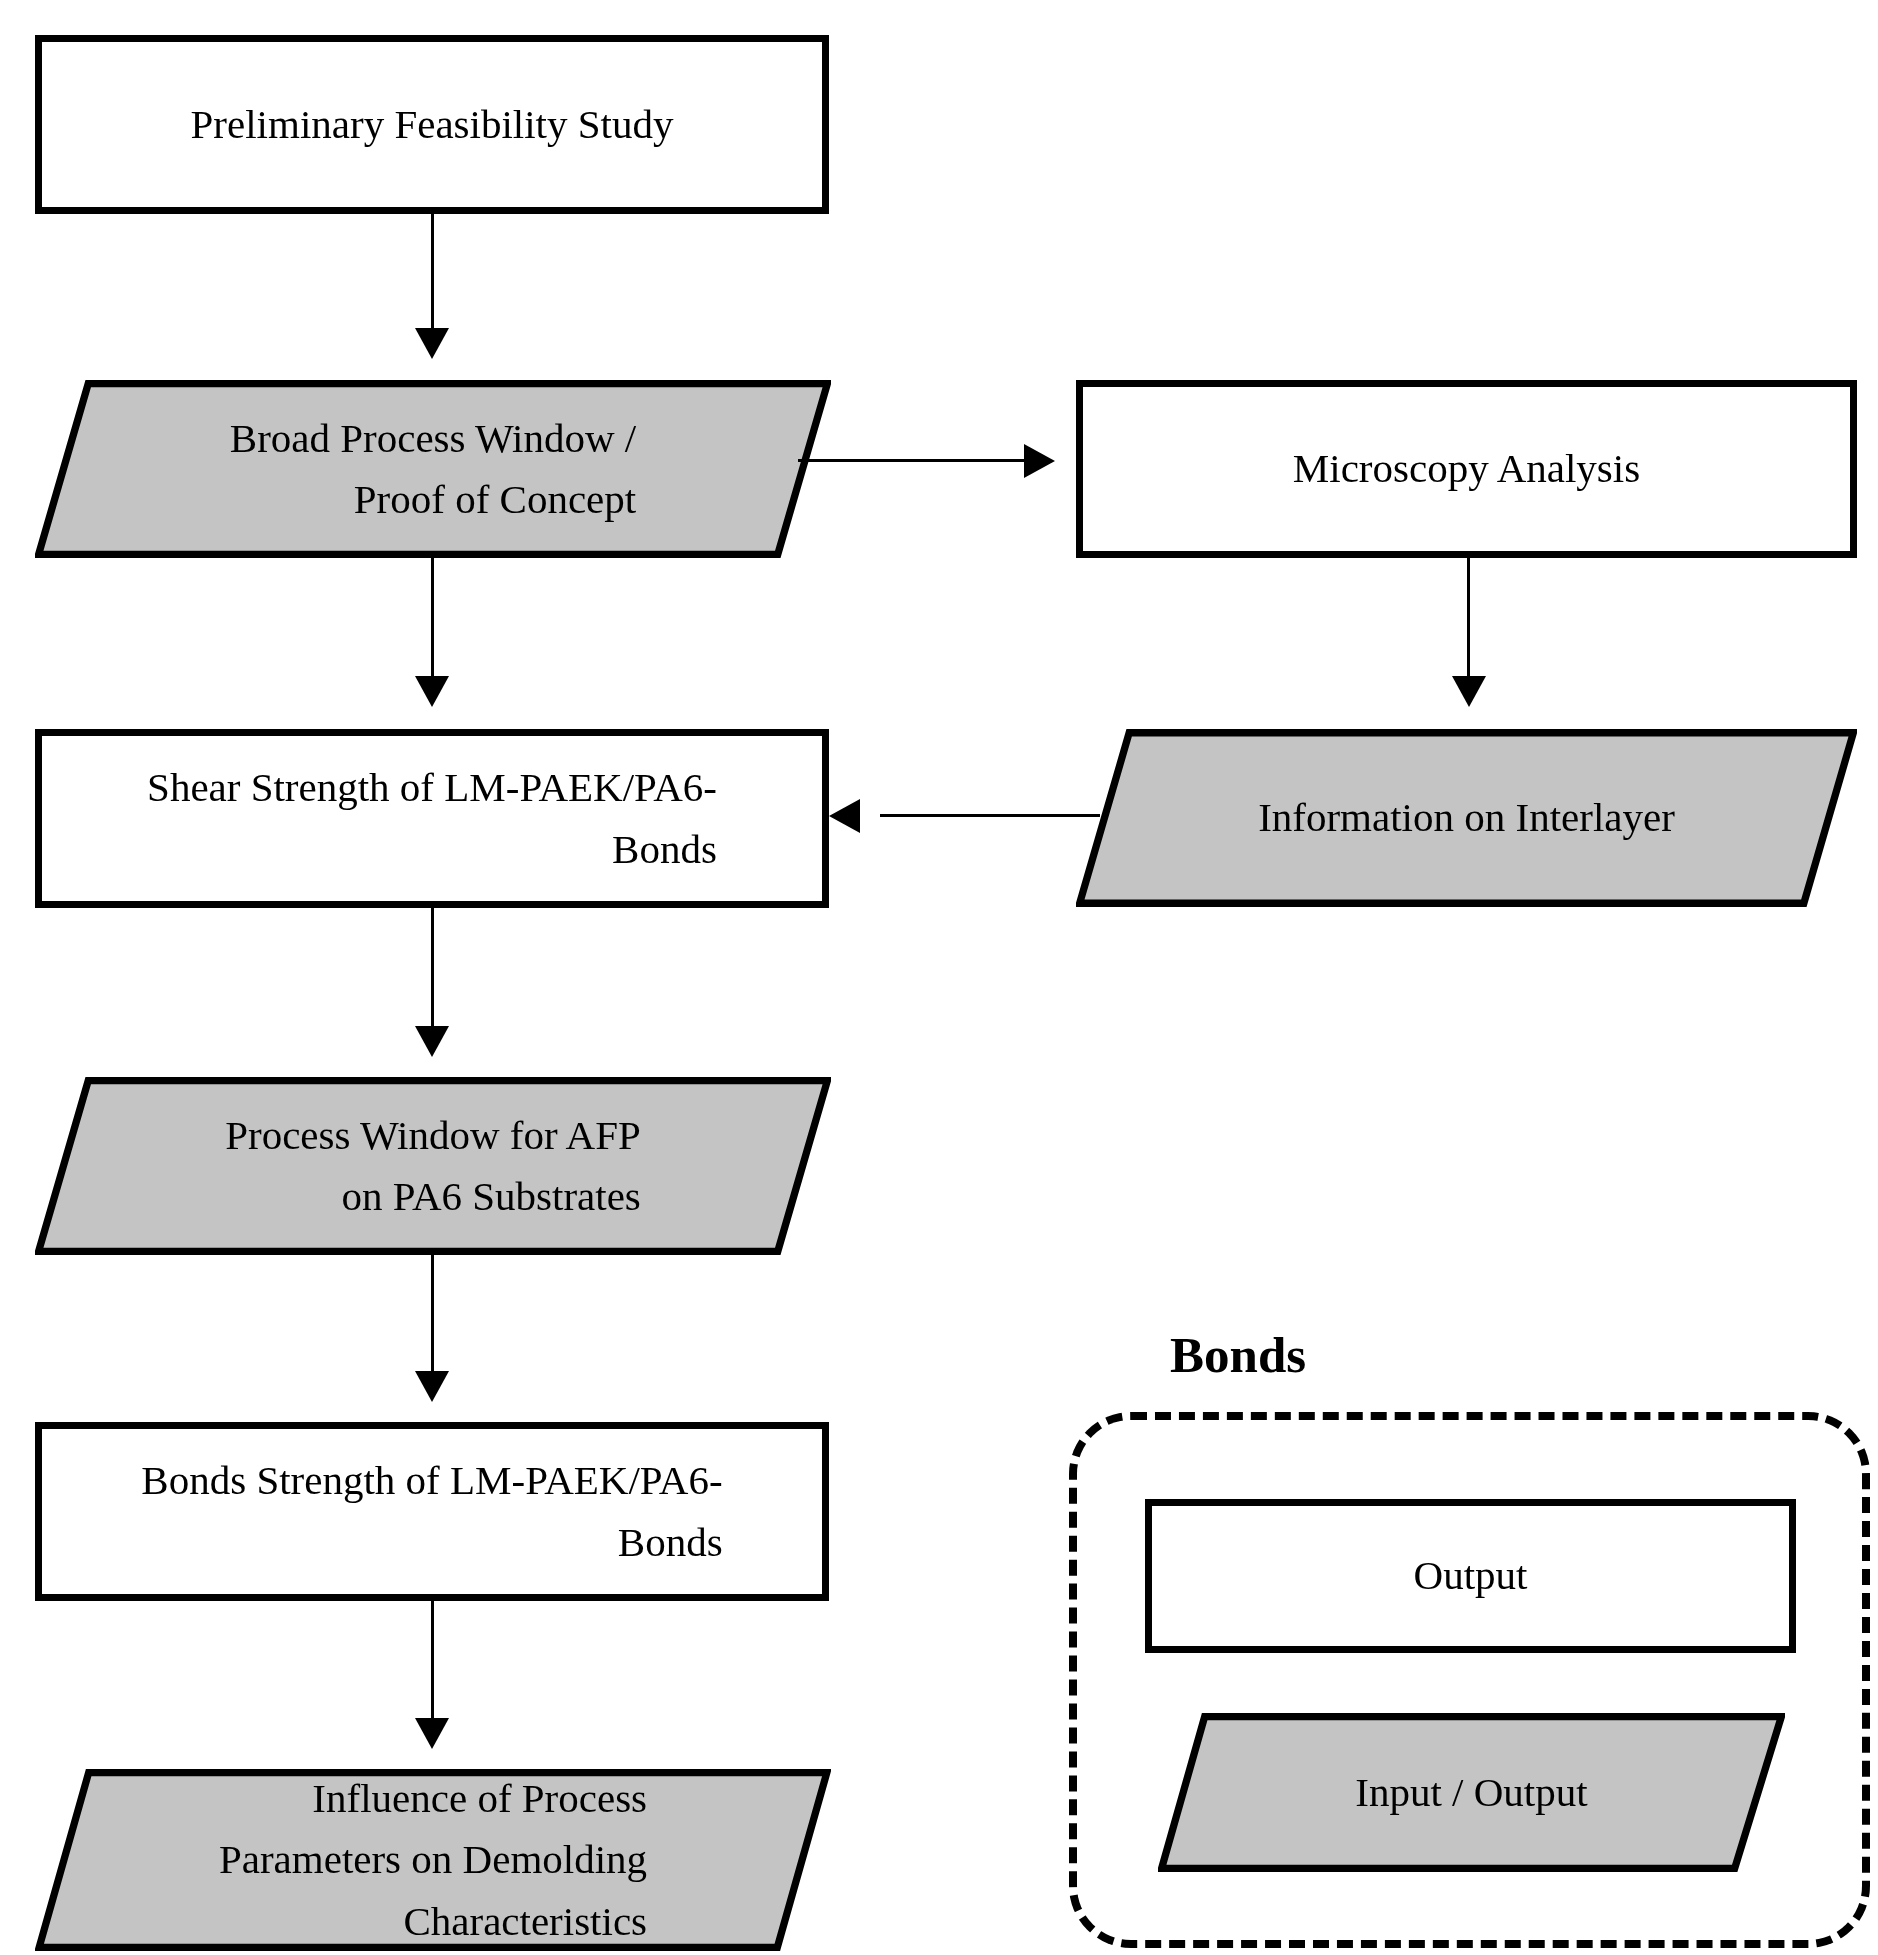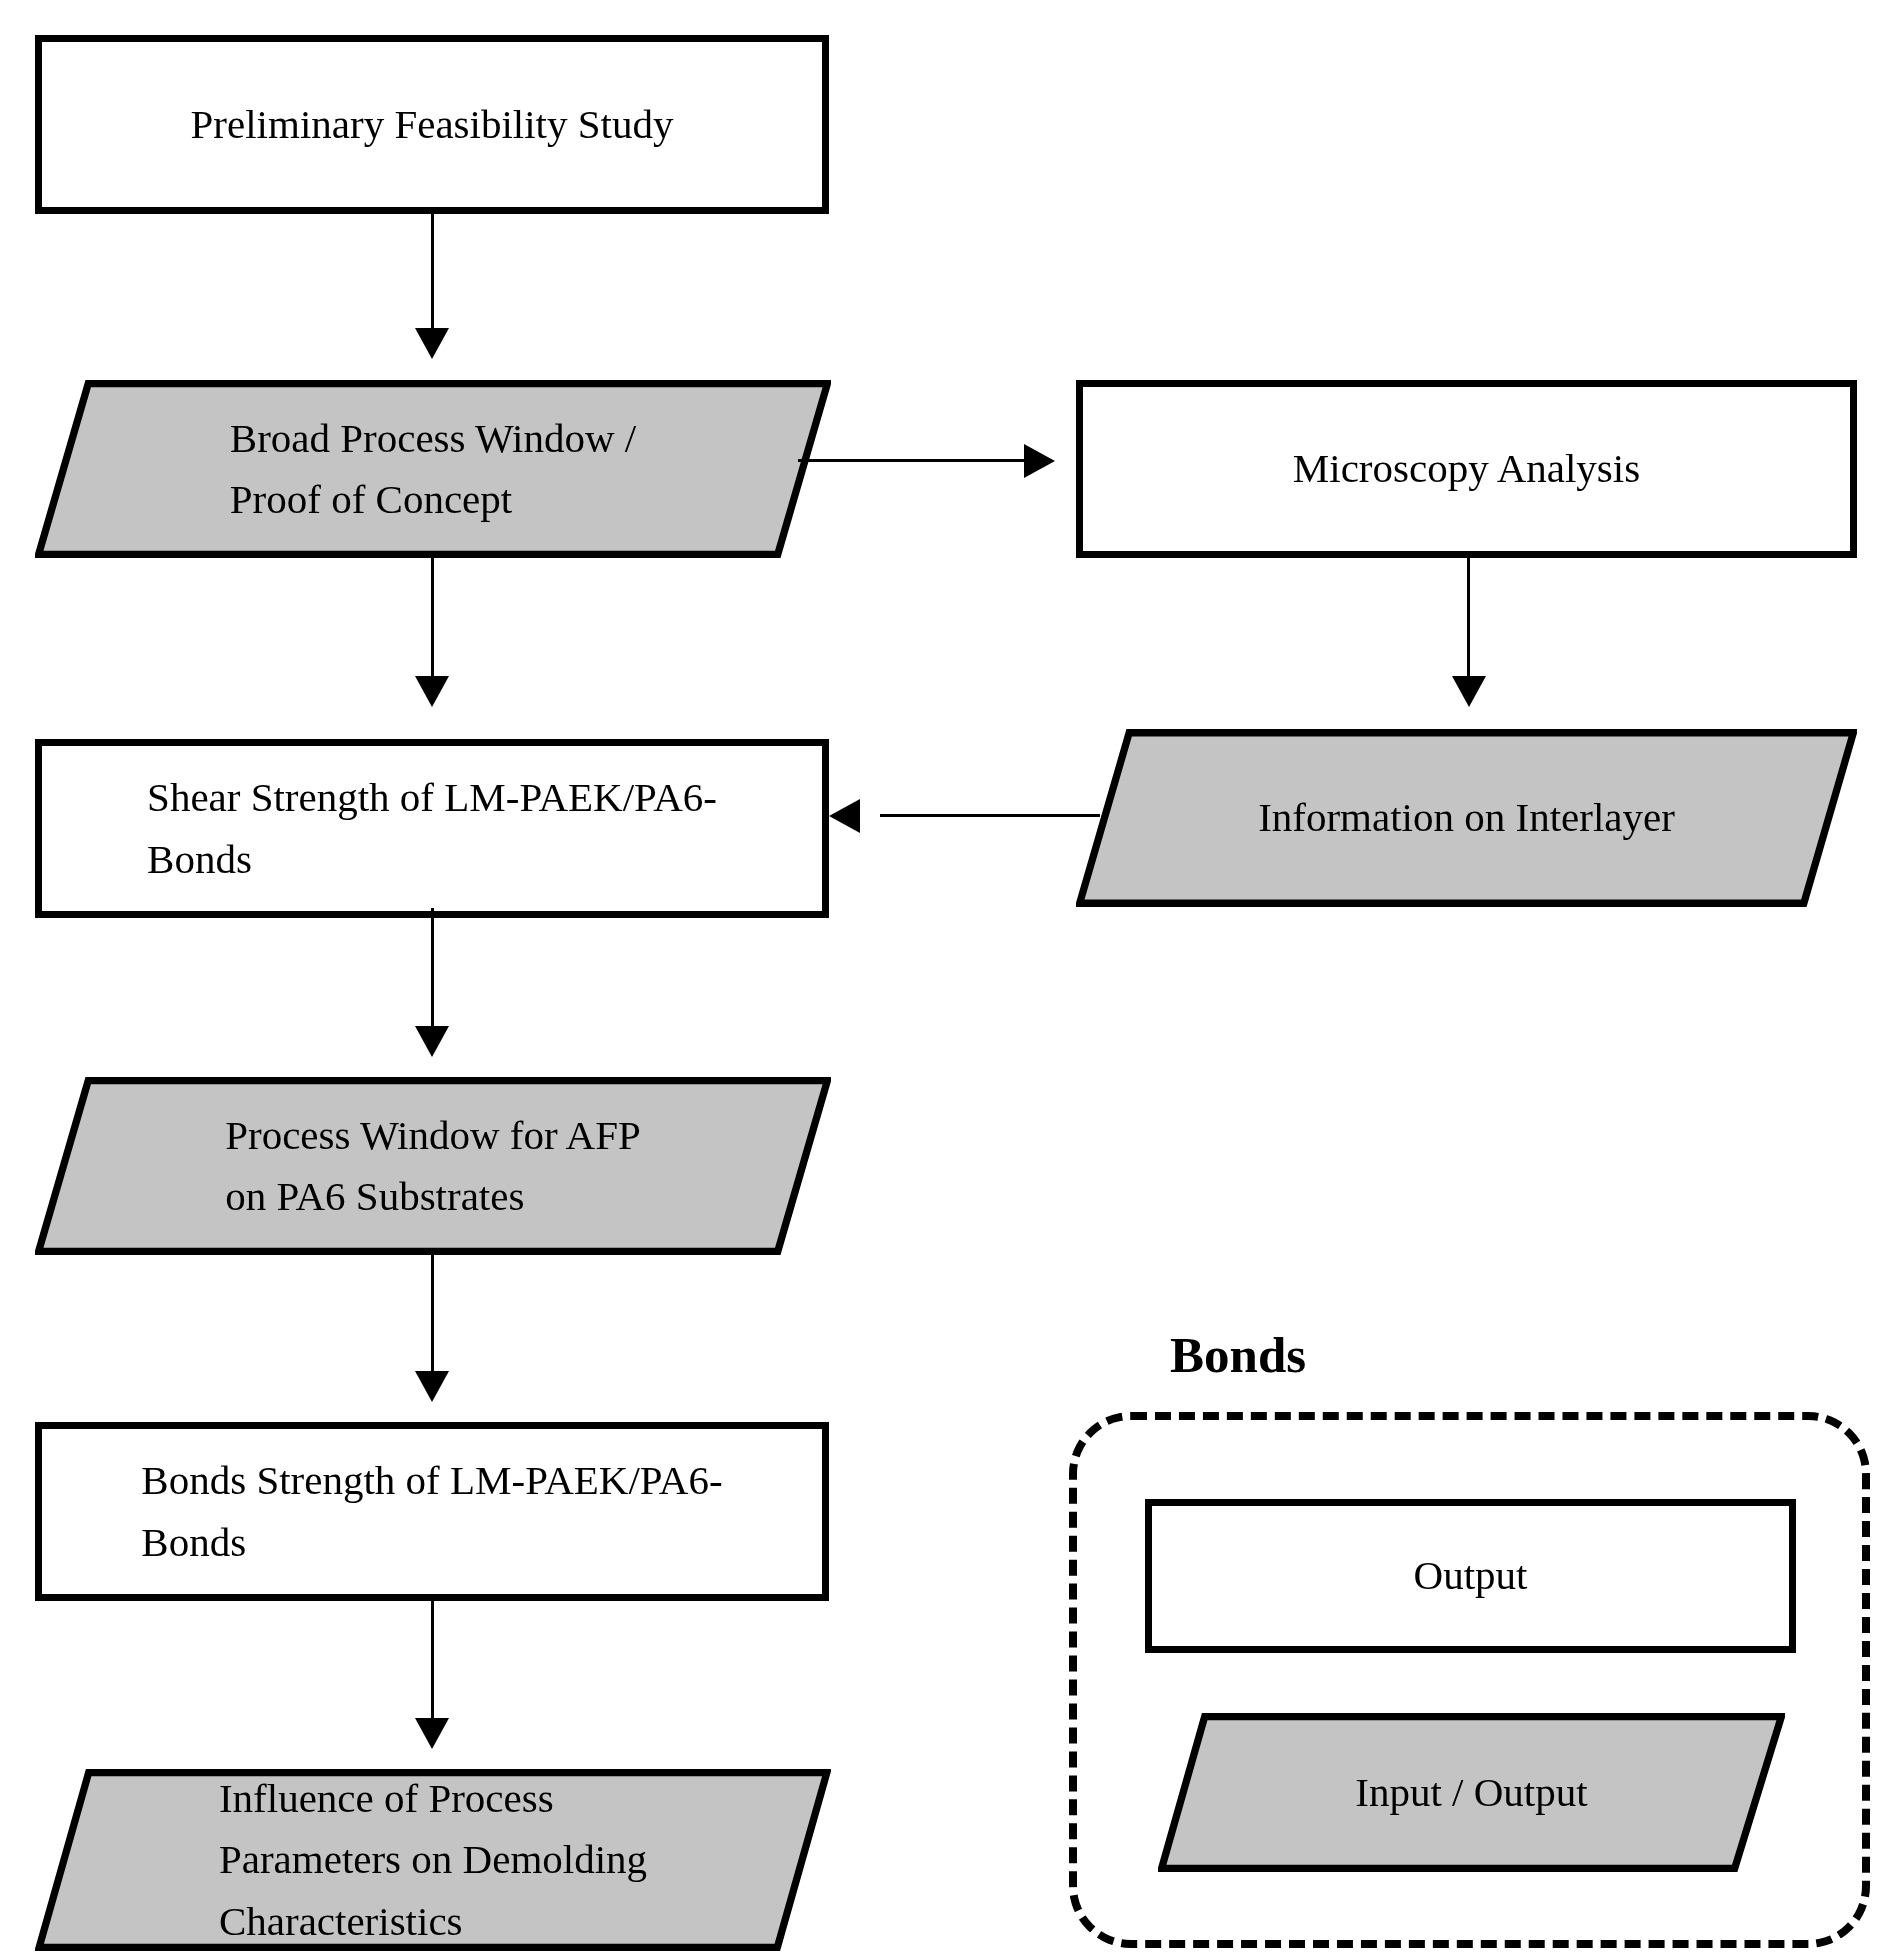--- a/index.html
+++ b/index.html
@@ -17,21 +17,21 @@
     overflow:hidden;
   }
   .node{position:absolute;display:flex;align-items:center;justify-content:center;}
   .node .shape-svg{position:absolute;left:0;top:0;width:100%;height:100%;}
   .node .shape-svg polygon{fill:var(--input-output-fill);stroke:var(--stroke);stroke-width:10;}
   .rect-node{
     background:var(--process-fill);
     border:7.3px solid var(--stroke);
     box-sizing:border-box;
   }
-  .label{position:relative;text-align:left;font-size:41px;line-height:1.5;z-index:2;}
+  .label{position:relative;text-align:right;font-size:41px;line-height:1.5;z-index:2;}
   .label span{display:block;white-space:nowrap;}
   
   .vline{position:absolute;width:2.9px;background:var(--stroke);}
   .hline{position:absolute;height:2.9px;background:var(--stroke);}
   .head-down{position:absolute;width:0;height:0;
     border-left:17px solid transparent;border-right:17px solid transparent;
     border-top:31px solid var(--stroke);}
   .head-right{position:absolute;width:0;height:0;
     border-top:17px solid transparent;border-bottom:17px solid transparent;
     border-left:31px solid var(--stroke);}
@@ -63,21 +63,21 @@
     <span>Proof of Concept</span>
   </div>
 </div>
 
 <div class="node rect-node" style="left:1076px;top:380px;width:781px;height:178px;">
   <div class="label">
     <span>Microscopy Analysis</span>
   </div>
 </div>
 
-<div class="node rect-node" style="left:35px;top:729px;width:794px;height:179px;margin-top:10px;">
+<div class="node rect-node" style="left:35px;top:729px;width:794px;height:179px;">
   <div class="label">
     <span>Shear Strength of LM-PAEK/PA6-</span>
     <span>Bonds</span>
   </div>
 </div>
 
 <div class="node" style="left:1076px;top:729px;width:781px;height:178px;">
   <svg class="shape-svg" viewBox="0 0 1072 244">
     <polygon points="73,5 1067,5 999,239 5,239"></polygon>
   </svg>

